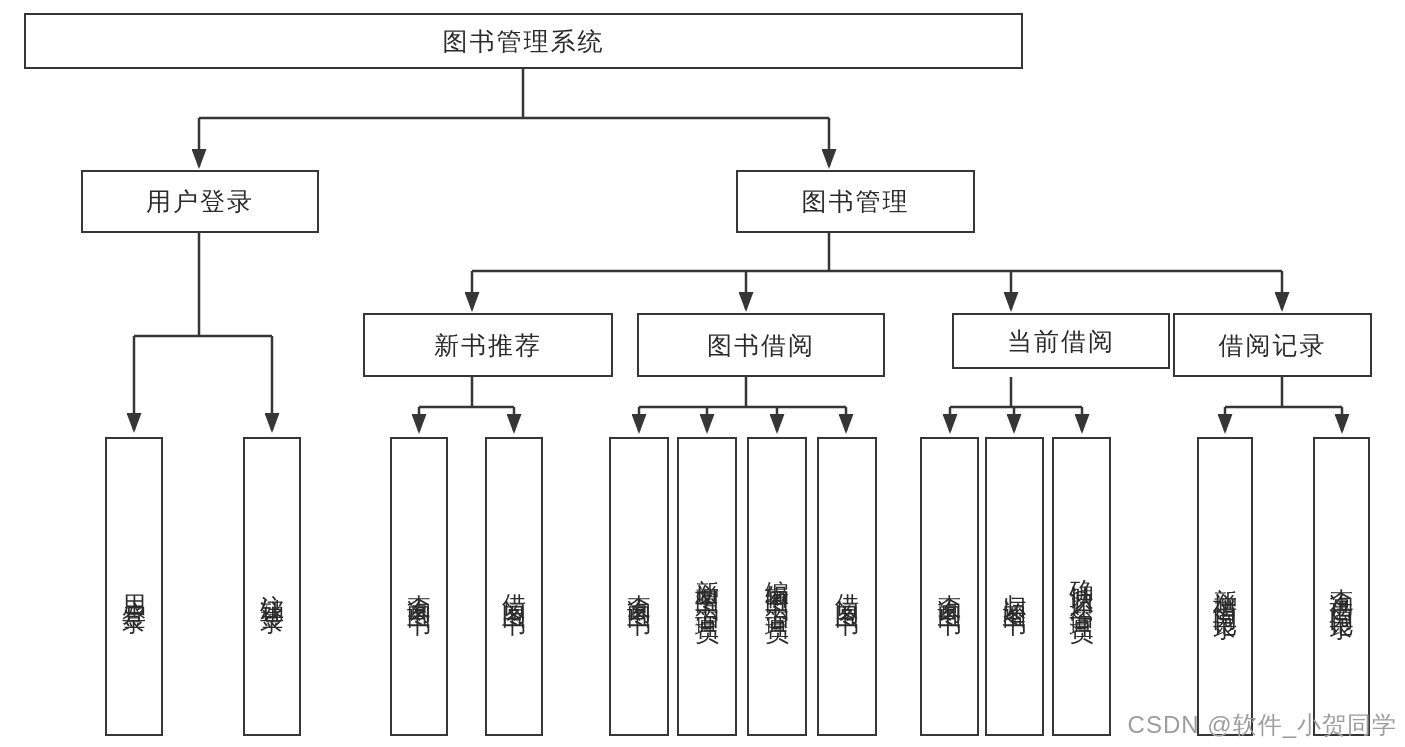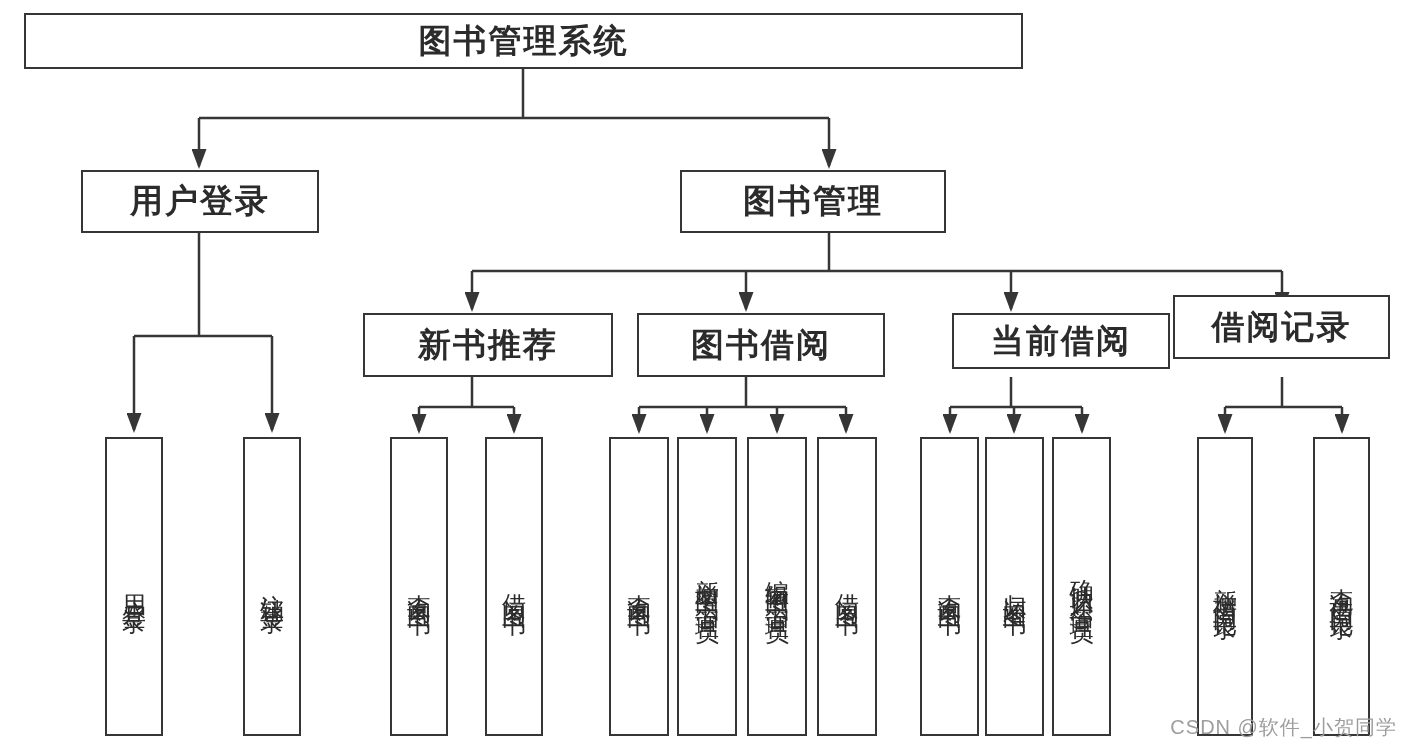--- a/index.html
+++ b/index.html
@@ -26,37 +26,36 @@
     position: absolute;
     box-sizing: border-box;
     border: 2.5px solid #363636;
     background: #ffffff;
     display: flex;
     align-items: center;
     justify-content: center;
     color: #2b2b2b;
   }
   .hnode span {
-    font-size: 33px;
+    font-size: 25px;
     letter-spacing: 2px;
     white-space: nowrap;
-    font-weight: bold;
   }
   .vnode span {
     writing-mode: vertical-rl;
     text-orientation: mixed;
     font-size: 24px;
     letter-spacing: 6px;
     line-height: 1;
   }
   .watermark {
     position: absolute;
     right: 8px;
     bottom: 6px;
-    font-size: 20px;
+    font-size: 24px;
     color: #9d9d9d;
     letter-spacing: 1px;
     white-space: nowrap;
   }
 </style>
 </head>
 <body>
 
 <div id="canvas">
 
@@ -101,34 +100,34 @@
     </g>
   </svg>
 
   <div class="node hnode" style="left:24px;top:13px;width:999px;height:56px">
     <span>图书管理系统</span>
   </div>
 
   <div class="node hnode" style="left:81px;top:170px;width:238px;height:63px">
     <span>用户登录</span>
   </div>
-  <div class="node hnode" style="left:680px;top:170px;width:266px;height:63px">
+  <div class="node hnode" style="left:736px;top:170px;width:239px;height:63px">
     <span>图书管理</span>
   </div>
 
   <div class="node hnode" style="left:363px;top:313px;width:250px;height:64px">
     <span>新书推荐</span>
   </div>
   <div class="node hnode" style="left:637px;top:313px;width:248px;height:64px">
     <span>图书借阅</span>
   </div>
   <div class="node hnode" style="left:952px;top:313px;width:218px;height:56px">
     <span>当前借阅</span>
   </div>
-  <div class="node hnode" style="left:1173px;top:295px;width:217px;height:64px">
+  <div class="node hnode" style="left:1173px;top:313px;width:199px;height:64px">
     <span>借阅记录</span>
   </div>
 
   <div class="node vnode" style="left:105px;top:437px;width:58px;height:299px">
     <span>用户登录</span>
   </div>
   <div class="node vnode" style="left:243px;top:437px;width:58px;height:299px">
     <span>注销登录</span>
   </div>
 

